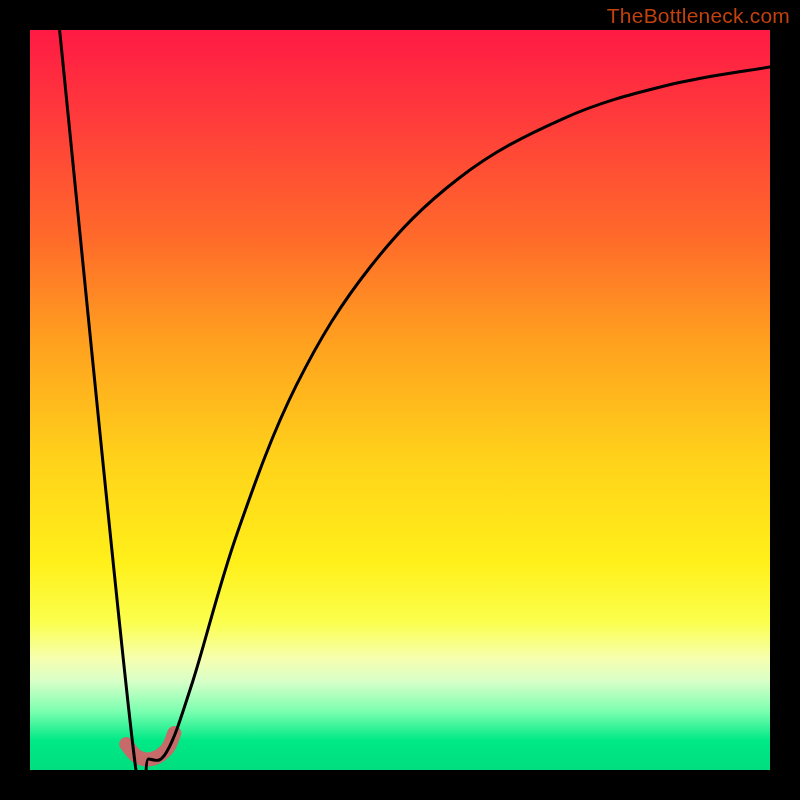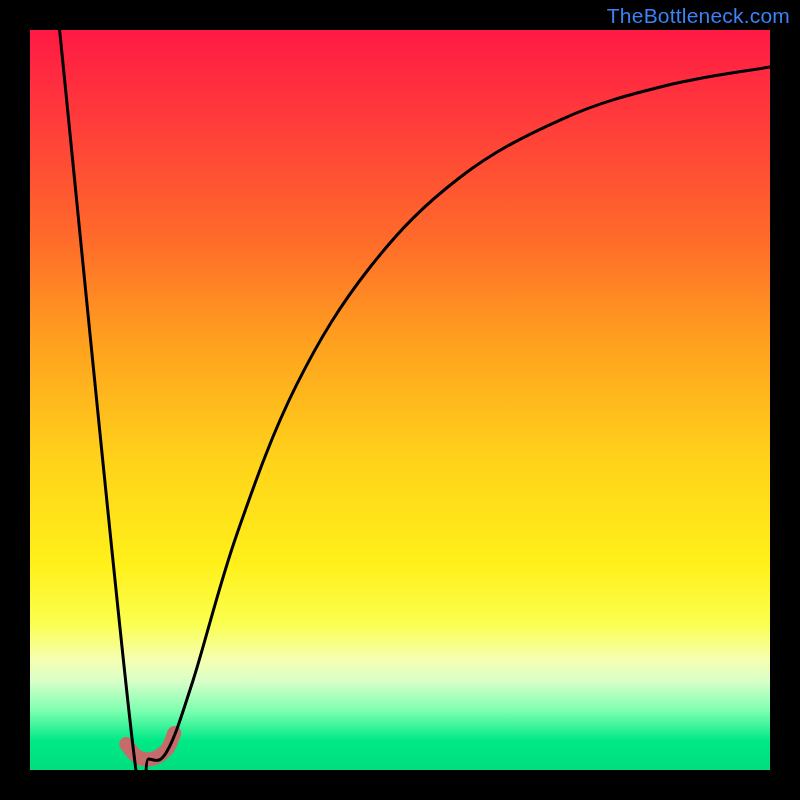--- a/index.html
+++ b/index.html
@@ -45,21 +45,21 @@
     left: 30px;
     top: 30px;
     width: 740px;
     height: 740px;
     pointer-events: none;
   }
   .watermark {
     position: absolute;
     top: 4px;
     right: 10px;
-    color: #3b82f6;
+    color: #c2410c;
     font-size: 21px;
     font-weight: 400;
     letter-spacing: 0.2px;
     user-select: none;
   }
 </style>
 </head>
 <body>
 
 <div class="frame">

